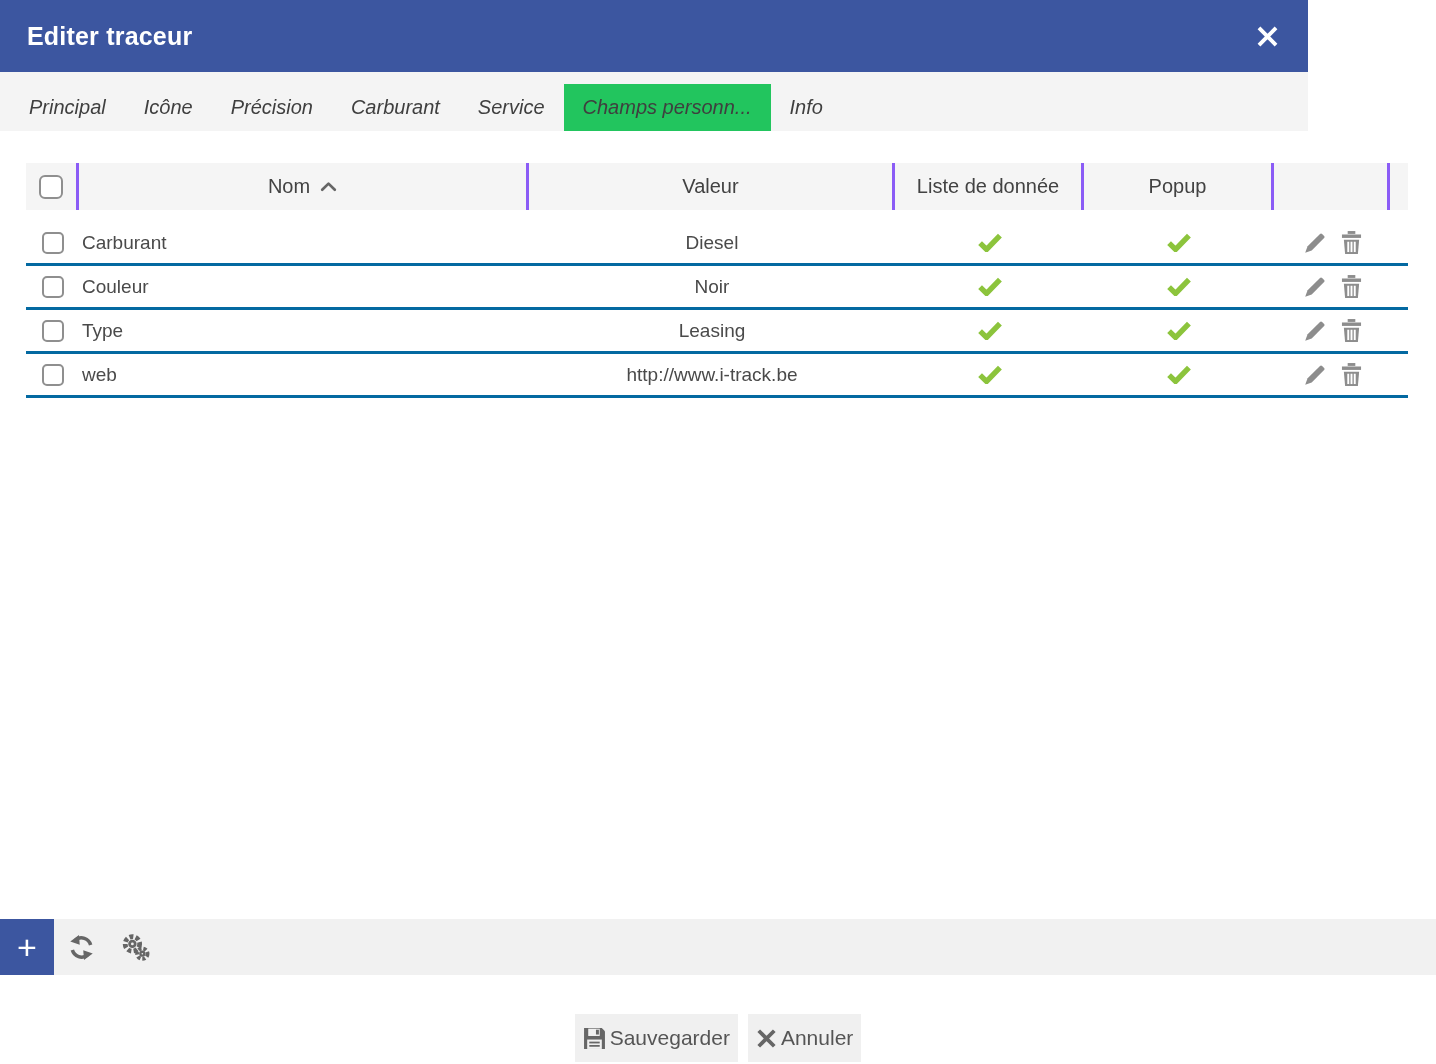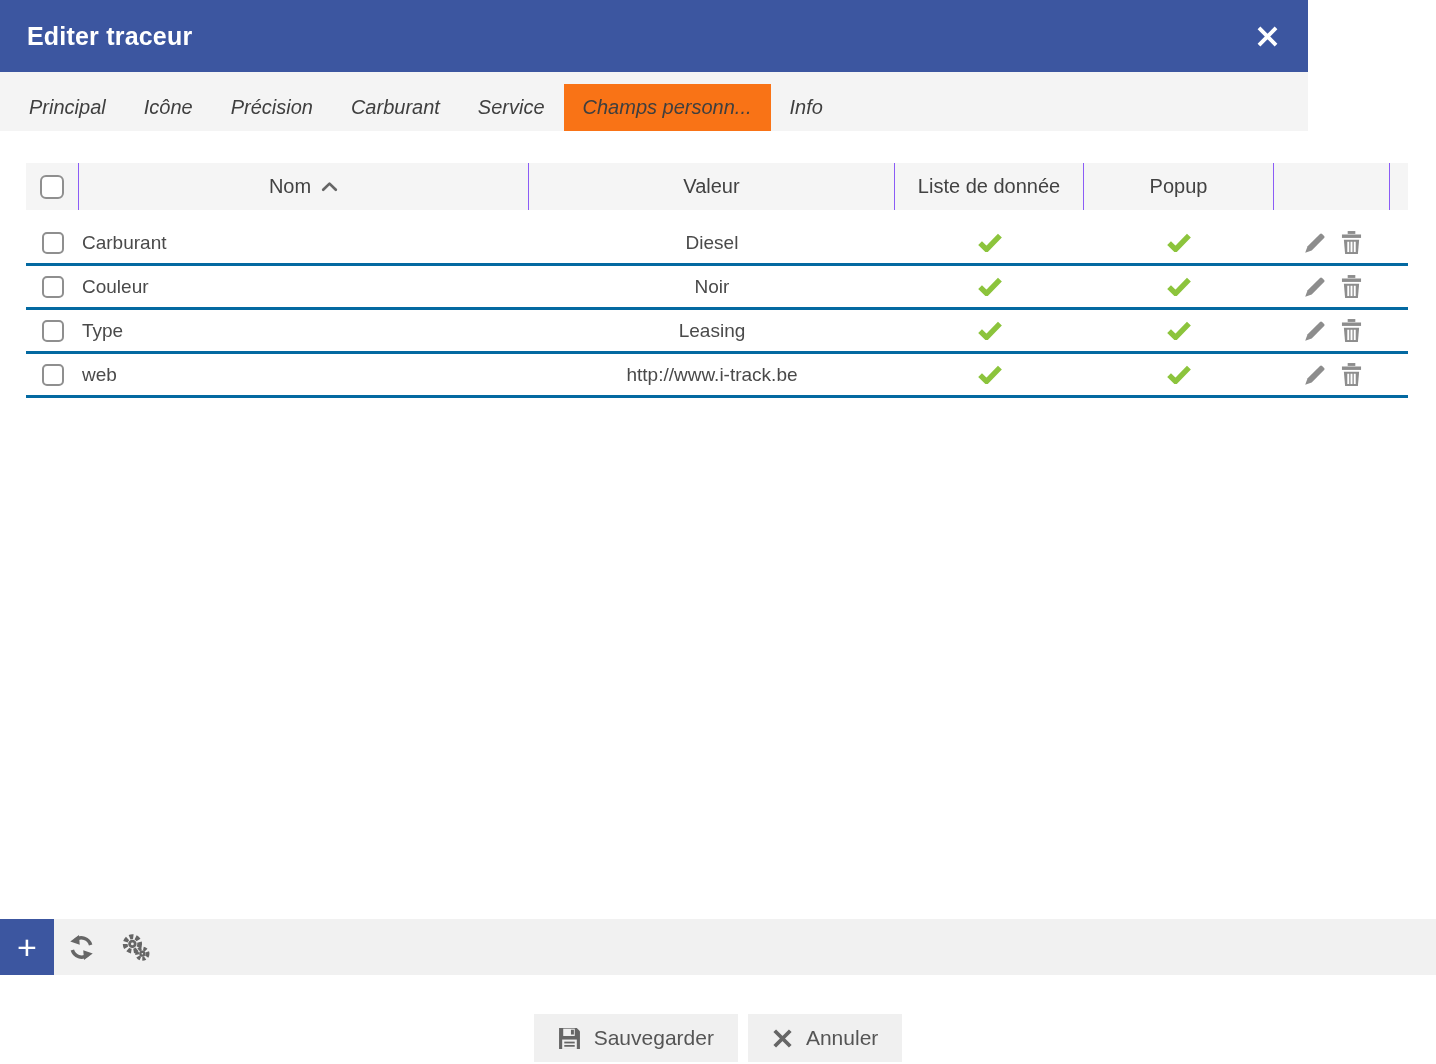--- a/index.html
+++ b/index.html
@@ -12,28 +12,28 @@
     padding:0 24px 0 27px; }
   .titlebar .title { color:#fff; font-size:25px; font-weight:600; letter-spacing:.2px; }
   .close-btn { margin-left:auto; width:34px; height:34px; display:flex;
     align-items:center; justify-content:center; cursor:pointer; }
 
   
   .tabbar { height:59px; background:#f4f4f4; display:flex; align-items:flex-end;
     padding-left:10px; }
   .tab { height:47px; line-height:47px; padding:0 19px; font-size:20px;
     color:#3f3f3f; cursor:pointer; white-space:nowrap;font-style:italic; }
-  .tab.active { background:#f97316;text-align:right; }
+  .tab.active { background:#22c55e;text-align:right; }
 
   
   .content { padding:32px 26px 0 26px; }
   .thead { display:flex; height:47px; background:#f5f5f5; align-items:center;
     width:1382px; }
   .thead .cell { height:100%; display:flex; align-items:center; justify-content:center;
-    font-size:20px; color:#424242; border-right:1px solid #8b5cf6; }
+    font-size:20px; color:#424242; border-right:3px solid #8b5cf6; }
   .thead .cell.col-gutter { border-right:none; }
   .tbody { margin-top:12px; width:1382px; }
   .trow { display:flex; height:44px; align-items:center; border-bottom:3px solid #0369a1;
     font-size:19px; color:#4a4a4a; }
   .cell { flex:none; }
   .col-check { width:53px; display:flex; align-items:center; justify-content:center; }
   .col-nom { width:450px; }
   .col-valeur { width:366px; }
   .col-liste { width:189px; }
   .col-popup { width:190px; }
@@ -56,21 +56,21 @@
   .add-btn { width:54px; height:56px; background:#3c56a0; color:#fff; font-size:34px;
     font-weight:400; display:flex; align-items:center; justify-content:center;
     cursor:pointer; line-height:1; }
   .tool-icon { width:54px; height:56px; display:flex; align-items:center;
     justify-content:center; cursor:pointer; }
 
   
   .footer { position:absolute; left:0; top:1014px; width:1436px; display:flex;
     justify-content:center; gap:10px; }
   .footer-btn { height:48px; background:#f0f0f0; border:none; display:flex;
-    align-items:center; gap:13px; padding:0 24px; font-size:21px; color:#555;
+    align-items:center; gap:4px; padding:0 8px; font-size:21px; color:#555;
     cursor:pointer; font-family:"Liberation Sans", sans-serif; }
 </style>
 </head>
 <body>
 
 <div class="dialog">
 
   <div class="titlebar">
     <span class="title">Editer traceur</span>
     <span class="close-btn">

